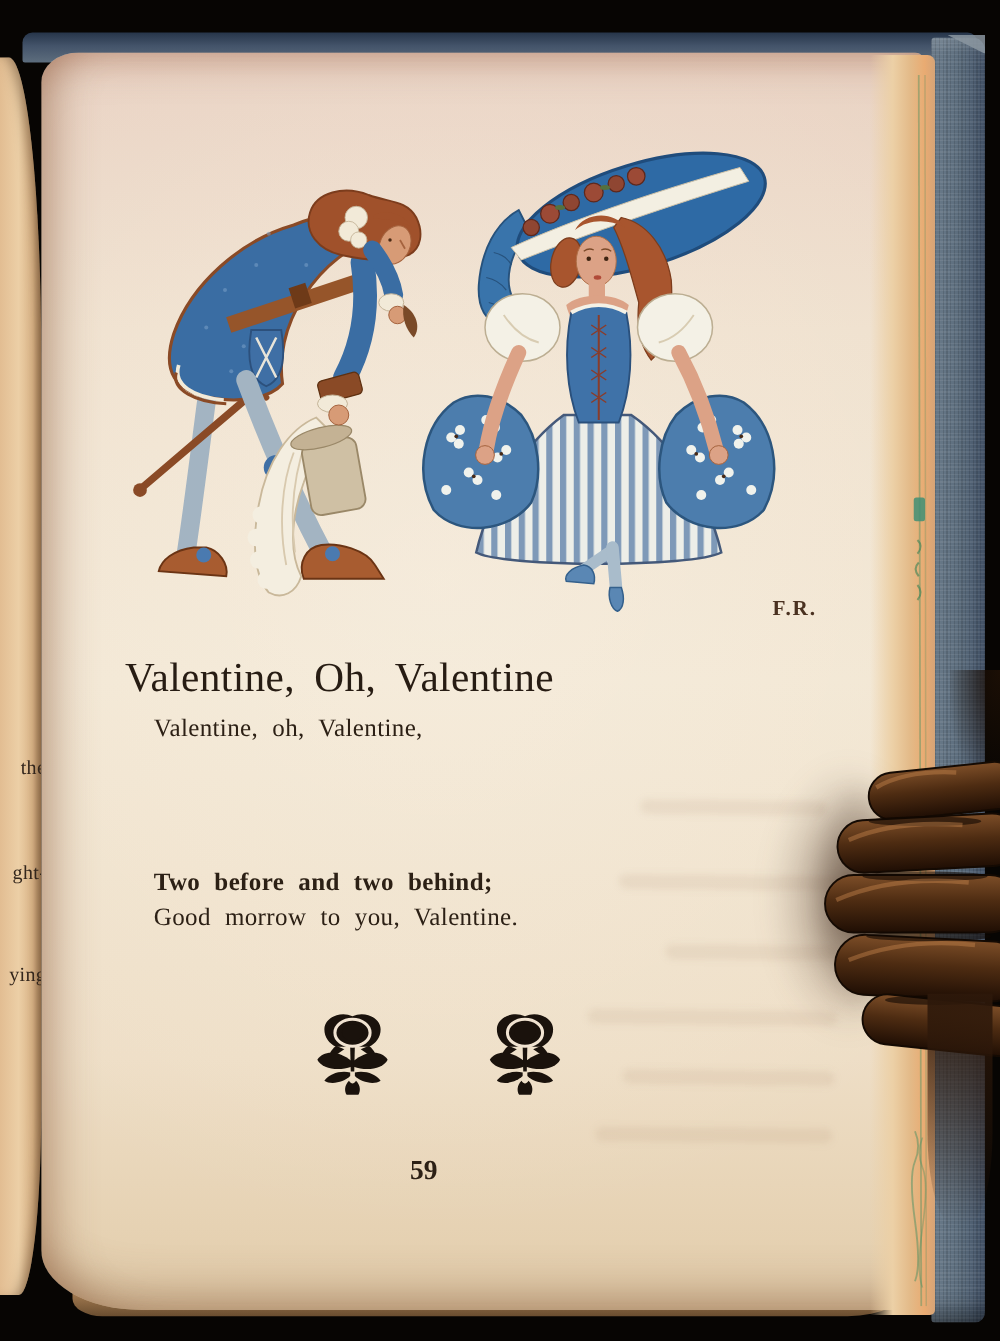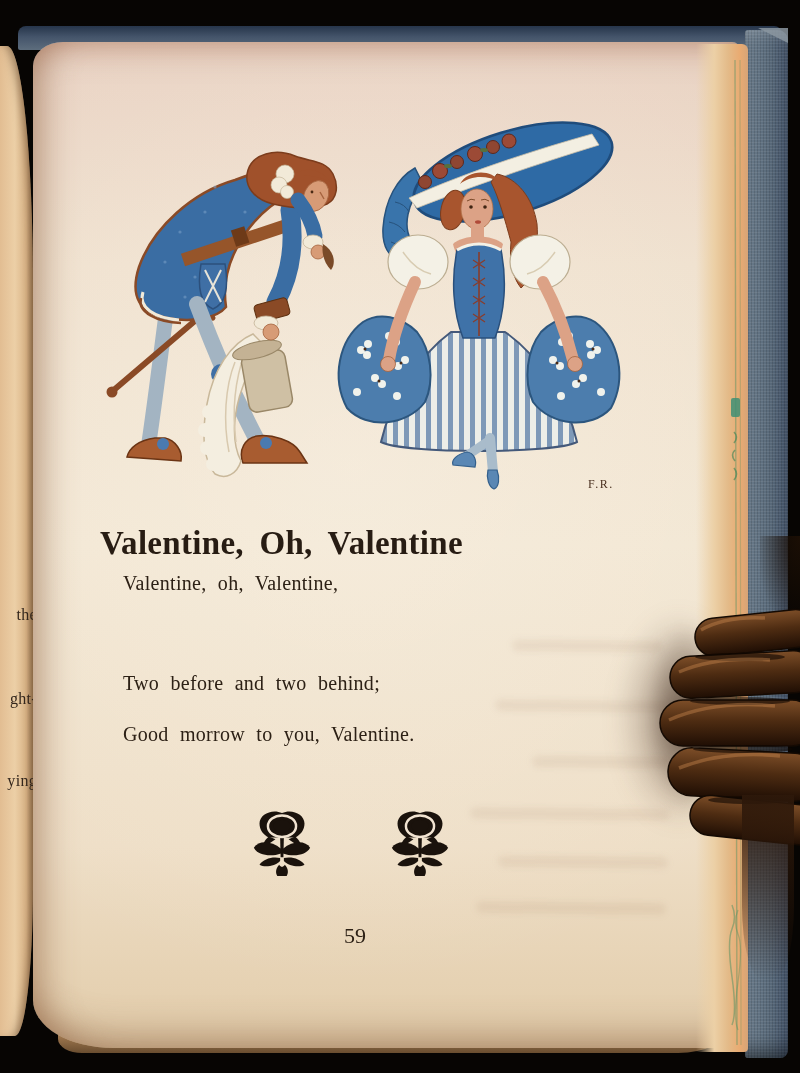--- a/index.html
+++ b/index.html
@@ -46,25 +46,25 @@
       inset 0 -36px 38px -26px rgba(120,75,45,.45),
       inset -22px 0 26px -18px rgba(150,100,60,.35);}
   .fore-edge{left:696px;top:44px;width:52px;height:1008px;
     background:linear-gradient(90deg,rgba(240,221,192,0) 0%,#ecd0a6 35%,#e3ba88 62%,#e9ab72 84%,#d6a477 100%);
     border-radius:0 6px 4px 0;}
 
   
   .ghost{background:rgba(150,112,80,.10);filter:blur(3px);border-radius:6px;transform:rotate(.6deg);}
 
   
-  .sig{left:588px;top:477px;font-size:12px;font-weight:normal;letter-spacing:1.5px;color:#4a3120;}
-  .title{left:100px;top:525px;font-size:33px;font-weight:bold;color:#271c13;
+  .sig{left:618px;top:477px;font-size:17px;font-weight:bold;letter-spacing:1.5px;color:#4a3120;}
+  .title{left:100px;top:525px;font-size:33px;font-weight:normal;color:#271c13;
     letter-spacing:.3px;word-spacing:7px;}
   .poem-line{left:123px;font-size:20px;color:#2c2015;letter-spacing:.3px;word-spacing:6px;}
-  .pagenum{left:328px;top:923px;width:54px;text-align:center;font-size:22px;color:#2c2015;}
+  .pagenum{left:328px;top:923px;width:54px;text-align:left;font-size:22px;color:#2c2015;font-weight:bold;}
 
   
   .hand-shadow1{left:616px;top:610px;width:125px;height:218px;border-radius:50%;
     background:radial-gradient(closest-side,rgba(75,52,38,.5),rgba(75,52,38,0));filter:blur(10px);}
   .hand-shadow2{left:646px;top:624px;width:82px;height:188px;border-radius:50%;
     background:radial-gradient(closest-side,rgba(55,36,24,.55),rgba(55,36,24,0));filter:blur(6px);}
   .hand-top-dark{left:760px;top:536px;width:40px;height:90px;
     background:radial-gradient(at 100% 0%,rgba(28,15,5,.95),rgba(28,15,5,0) 78%);}
   .hand-below{left:742px;top:795px;width:52px;height:185px;
     background:linear-gradient(180deg,rgba(45,24,10,.95) 0%,rgba(45,24,10,.5) 50%,rgba(45,24,10,0) 100%);
@@ -263,21 +263,21 @@
       <path d="M402,330 L380,345" stroke="#a9bccb" stroke-width="9" stroke-linecap="round"></path>
       <path d="M405,326 L408,360" stroke="#a9bccb" stroke-width="10" stroke-linecap="round"></path>
       <path d="M382,340 C372,342 366,348 368,353 L390,355 C392,348 389,341 382,340 Z" fill="#5a87b4" stroke="#34608c" stroke-width="1.2"></path>
       <path d="M403,358 C401,366 404,375 409,377 C414,375 415,366 412,358 Z" fill="#5a87b4" stroke="#34608c" stroke-width="1.2"></path>
     </g>
   </svg>
 
   <div class="abs sig">F.R.</div>
   <div class="abs title">Valentine, Oh, Valentine</div>
   <div class="abs poem-line" style="top:572px;">Valentine, oh, Valentine,</div>
-  <div class="abs poem-line" style="top:672px;">Two before and two behind;</div>
+  <div class="abs poem-line" style="top:695px;font-weight:bold;">Two before and two behind;</div>
   <div class="abs poem-line" style="top:723px;text-align:right;">Good morrow to you, Valentine.</div>
 
   <svg class="abs" style="left:252px;top:808px;" width="60" height="72" viewBox="0 0 64 72">
     <g fill="#1a120c">
       <path d="M32,3 C22,-2 8,4 8,14 C8,21 12,26 18,29 L46,29 C52,26 56,21 56,14 C56,4 42,-2 32,3 Z"></path>
       <path d="M18,28 C13,32 11,37 12,40 L25,31 Z"></path>
         <path d="M46,28 C51,32 53,37 52,40 L39,31 Z"></path>
       <path d="M30,28 L34,28 L33.5,50 L30.5,50 Z"></path>
       <path d="M31,41 C20,32 7,32 2,40 C6,48 20,50 31,46 Z"></path>
       <path d="M33,41 C44,32 57,32 62,40 C58,48 44,50 33,46 Z"></path>

